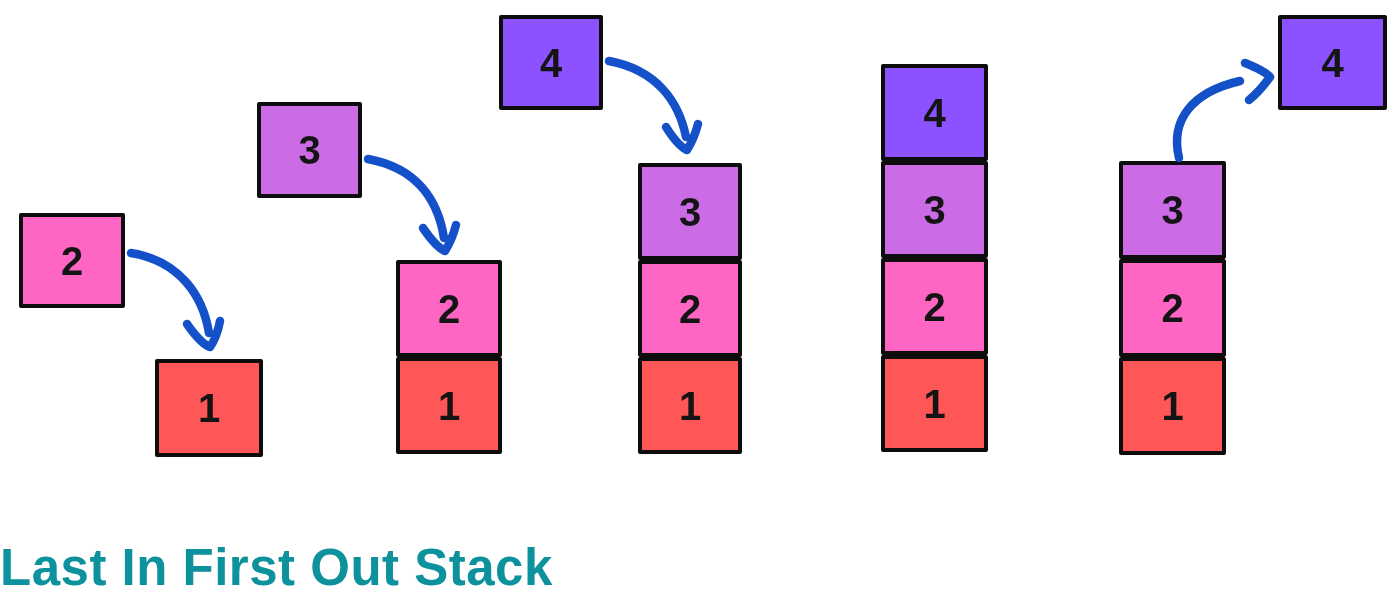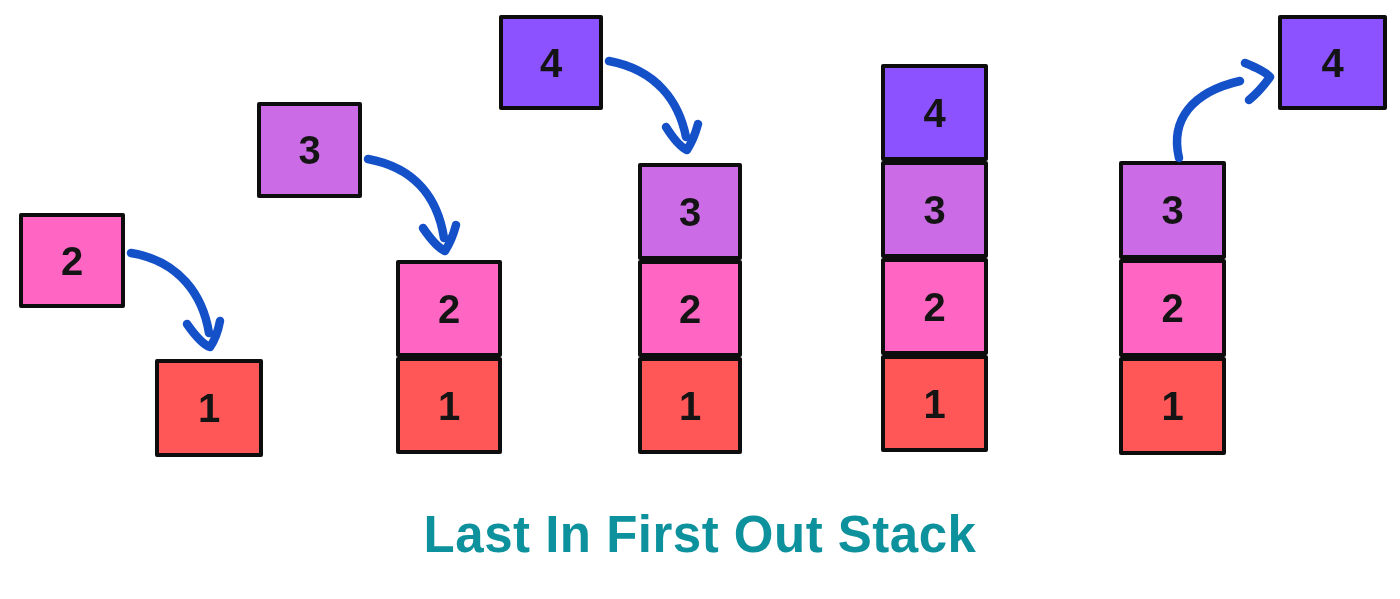--- a/index.html
+++ b/index.html
@@ -13,21 +13,21 @@
   }
   .stack{position:absolute;display:flex;flex-direction:column;}
   .stack .box{position:relative;width:100%;}
   .lbl{
     font-weight:800;font-size:40px;color:#141414;line-height:1;
     font-family:"Liberation Sans",sans-serif;
   }
   .arrow{position:absolute;overflow:visible;}
   .arrow path{fill:none;stroke-width:8.5;stroke-linecap:round;stroke-linejoin:round;}
   .title{
-    position:absolute;left:0;top:507px;width:100%;text-align:center;
+    position:absolute;left:0;top:540px;width:100%;text-align:left;
     font-weight:800;font-size:51px;line-height:1.1;letter-spacing:0.5px;
     font-family:"Liberation Sans",sans-serif;
   }
 </style>
 </head>
 <body>
 
 <div class="canvas">
 
   <div>

